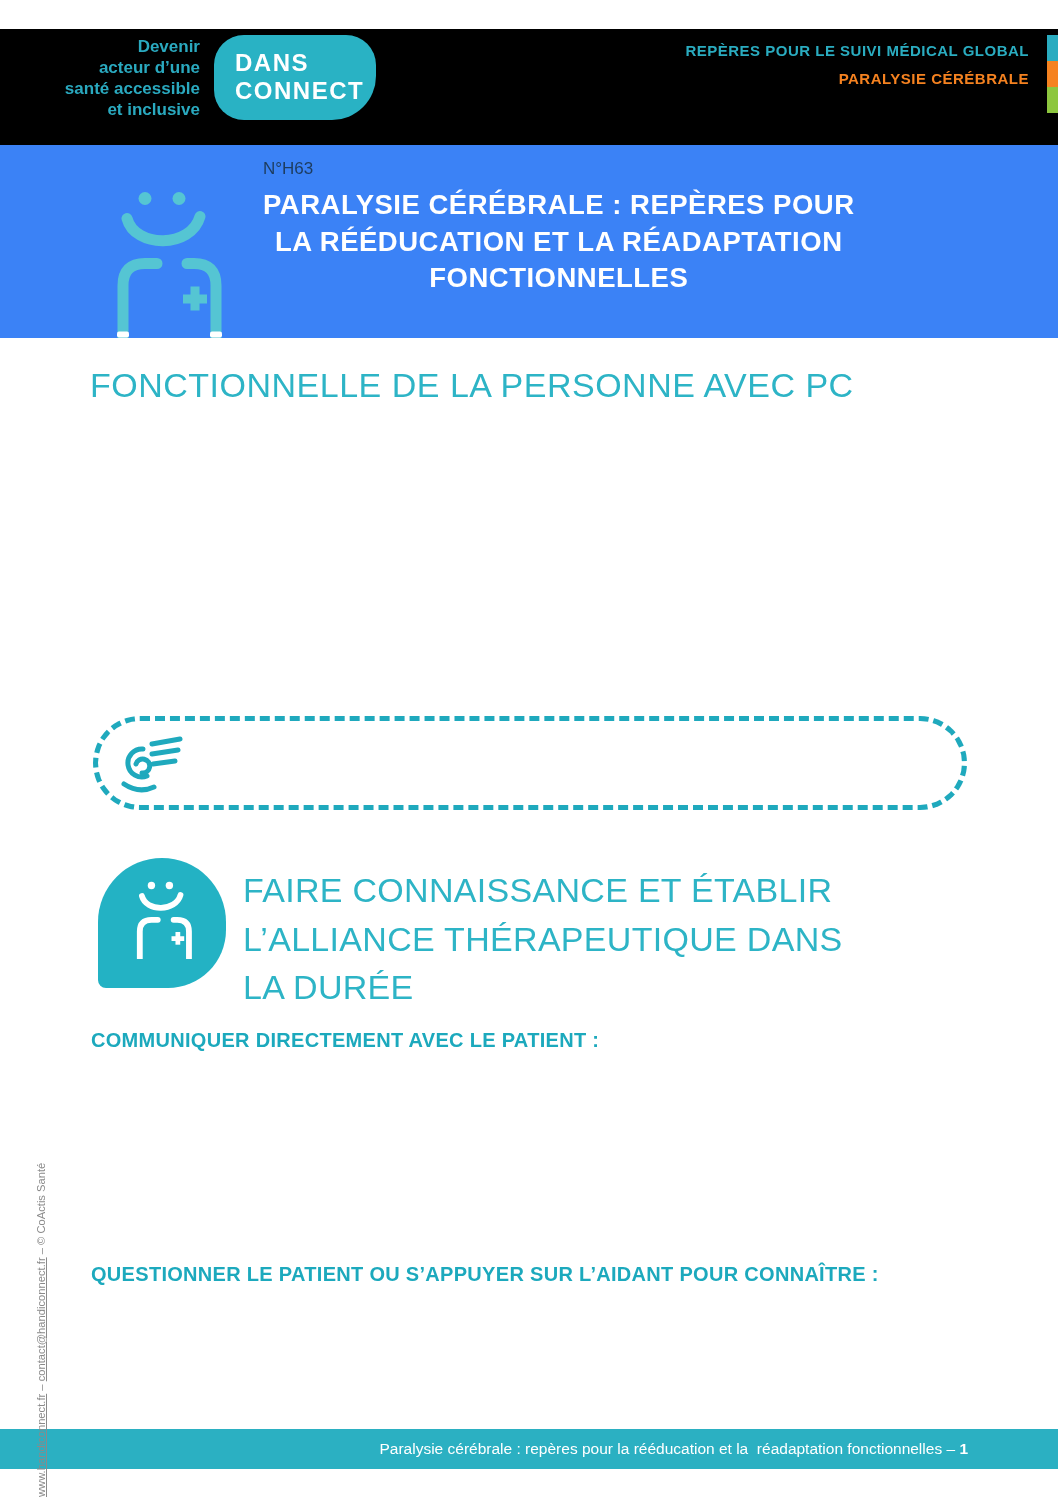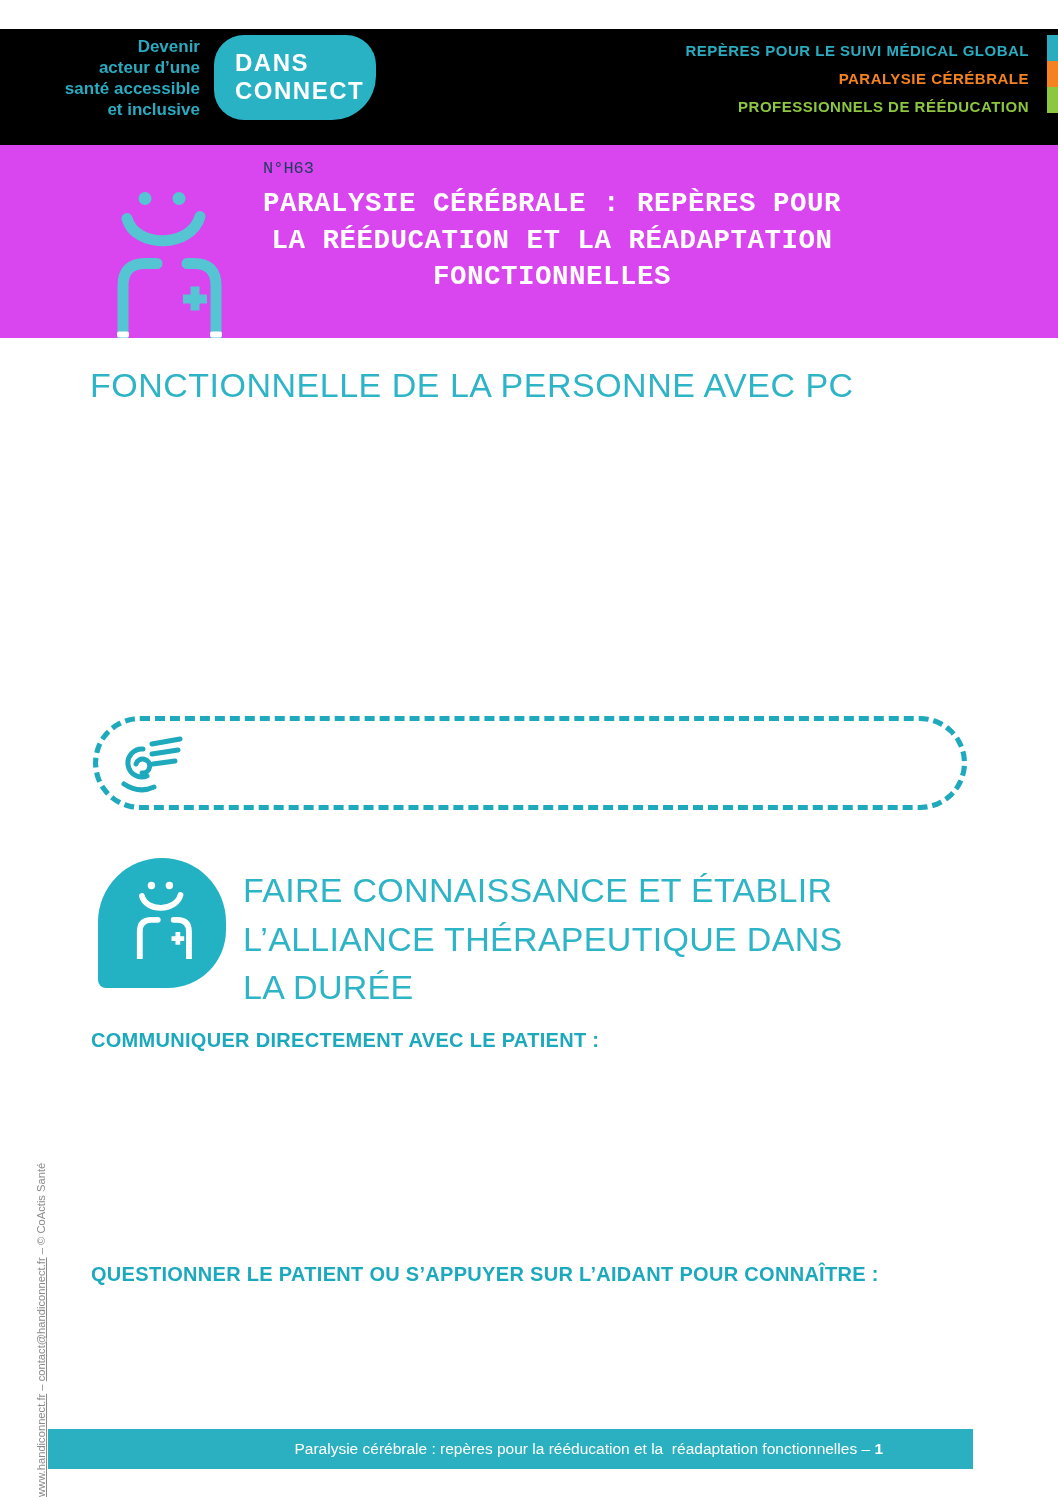--- a/index.html
+++ b/index.html
@@ -29,21 +29,21 @@
   .cat{display:block;}
   .cat-teal{color:#2aacc0;}
   .cat-orange{color:#f58220;}
   .cat-green{color:#8dc63f;}
   .strip{position:absolute;right:0;top:6px;width:11px;}
   .strip div{width:11px;height:26px;}
   .strip .s-teal{background:#2aacc0;}
   .strip .s-orange{background:#f58220;}
   .strip .s-green{background:#8dc63f;}
   
-  .banner{position:absolute;left:0;top:145px;width:1058px;height:193px;background:#d946ef;font-family:Liberation Mono, monospace;}
+  .banner{position:absolute;left:0;top:145px;width:1058px;height:193px;background:#3b82f6;}
   .banner-watermark{position:absolute;left:95px;top:37px;}
   .banner-text{position:absolute;left:263px;top:14px;}
   .fiche-number{color:#1d3c5e;font-size:17px;margin-bottom:8px;}
   .banner-title{margin:0;color:#ffffff;font-size:27.5px;font-weight:bold;line-height:36.5px;letter-spacing:.5px;text-align:center;}
   .banner-title span{display:block;}
   .banner-updated{color:#1d3c5e;font-size:18px;margin-top:8px;}
   
   .main-heading{
     position:absolute;left:90px;top:362px;margin:0;
     color:#2db4c6;font-size:34px;font-weight:normal;line-height:46px;letter-spacing:.5px;
@@ -65,21 +65,21 @@
     position:absolute;left:243px;top:866px;margin:0;
     color:#2db4c6;font-size:34px;font-weight:normal;line-height:48.5px;letter-spacing:.3px;
   }
   .subhead{
     position:absolute;left:91px;color:#1ca9bd;
     font-size:20px;font-weight:bold;letter-spacing:.3px;
   }
   .subhead-1{top:1029px;}
   .subhead-2{top:1263px;}
   
-  .footer-band{position:absolute;left:0;top:1429px;width:925px;height:40px;background:#2bb0c2;margin-left:48px;}
+  .footer-band{position:absolute;left:0;top:1429px;width:1058px;height:40px;background:#2bb0c2;}
   .footer-line{
     position:absolute;right:90px;top:0;line-height:40px;white-space:pre;
     color:#ffffff;font-size:15.5px;
   }
   .footer-page{font-weight:bold;}
   
   .side-note{
     position:absolute;left:35px;top:1497px;transform:rotate(-90deg);transform-origin:0 0;
     white-space:pre;color:#8a8a8a;font-size:11.2px;z-index:5;
   }
@@ -97,21 +97,20 @@
       <span>santé accessible</span>
       <span>et inclusive</span>
     </div>
     <div class="logo">
       <span>DANS</span>
       <span>CONNECT</span>
     </div>
     <div class="categories">
       <span class="cat cat-teal">REPÈRES POUR LE SUIVI MÉDICAL GLOBAL</span>
       <span class="cat cat-orange">PARALYSIE CÉRÉBRALE</span>
-      <span class="cat cat-green">PROFESSIONNELS DE RÉÉDUCATION</span>
     </div>
     <div class="strip">
       <div class="s-teal"></div>
       <div class="s-orange"></div>
       <div class="s-green"></div>
     </div>
   </div>
 
   <div class="banner">
     <svg class="banner-watermark" width="140" height="156" viewBox="0 0 140 155" fill="none">

